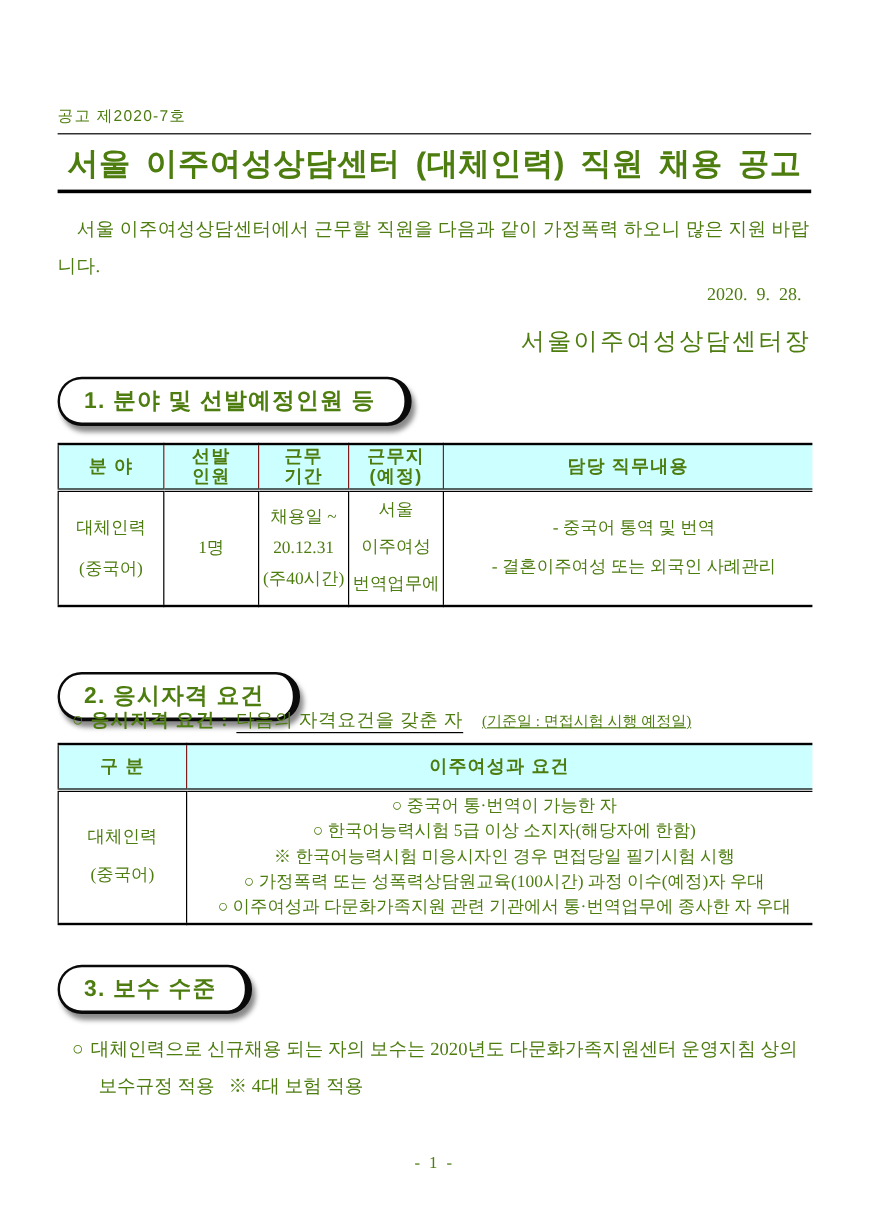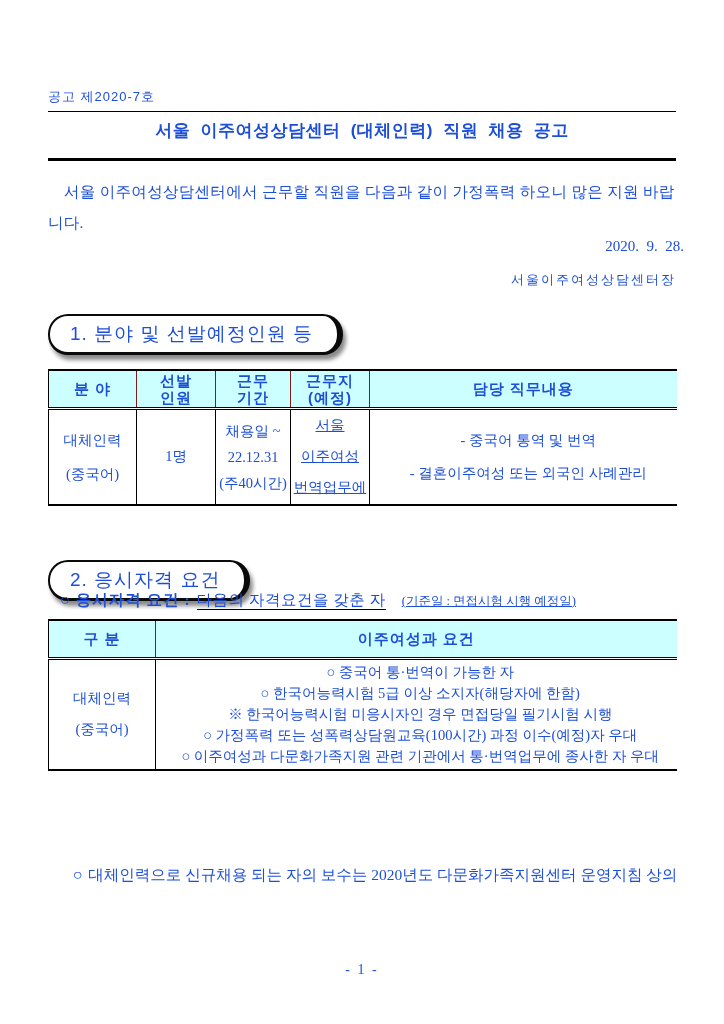--- a/index.html
+++ b/index.html
@@ -1,56 +1,56 @@
 <!DOCTYPE html>
 <html><head>
 <meta charset="utf-8">
 <style>
   * { margin:0; padding:0; box-sizing:border-box; }
   html,body { background:#ffffff; }
   .page {
     position:relative; width:724px; height:1024px; margin:0 auto;
-    background:#ffffff; color:#1d4ed8;
+    background:#ffffff; color:#4d7c0f;
     font-family:"Liberation Serif", serif;
     overflow:hidden;
   }
 
   
   .doc-number {
     position:absolute; top:88px; left:48px;
     font-family:"Liberation Sans", sans-serif;
     font-size:13px; letter-spacing:1px;
   }
   .rule-thin  { position:absolute; top:111px; left:48px; width:628px; height:1px; background:#000; }
   .doc-title  {
     position:absolute; top:119px; left:48px; width:628px;
     text-align:center;
     font-family:"Liberation Sans", sans-serif;
-    font-weight:bold; font-size:17px; letter-spacing:0.5px; word-spacing:5px;
+    font-weight:bold; font-size:26px; letter-spacing:0.5px; word-spacing:5px;
     white-space:nowrap;
   }
   .rule-thick { position:absolute; top:158px; left:48px; width:628px; height:3px; background:#000; }
 
   .intro { position:absolute; top:176px; left:48px; width:628px; font-size:15.5px; line-height:31px; letter-spacing:0.3px; }
   .intro .l1 { padding-left:16px; white-space:nowrap; }
 
-  .date-line { position:absolute; top:238px; right:40px; font-size:15px; white-space:pre; }
-  .signature { position:absolute; top:271px; right:48px; font-size:13px; letter-spacing:2px; }
+  .date-line { position:absolute; top:238px; right:56px; font-size:15px; white-space:pre; }
+  .signature { position:absolute; top:271px; right:48px; font-size:20px; letter-spacing:2px; }
 
   
   .pill {
     position:absolute; left:48px;
     background:#fff;
     border:2px solid #0a0a0a;
     border-right-width:6px;
     border-bottom-width:3px;
     border-radius:20px;
     padding:5px 24px 5px 20px;
     font-family:"Liberation Sans", sans-serif;
-    font-weight:normal; font-size:19px; letter-spacing:1px;
+    font-weight:bold; font-size:19px; letter-spacing:1px;
     box-shadow:3px 5px 4px #8a8a8a;
     white-space:nowrap;
   }
   #pill1 { top:314px; }
   #pill2 { top:560px; }
   #pill3 { top:804px; }
 
   
   table.doc-table {
     position:absolute; left:48px; width:628px;
@@ -79,36 +79,36 @@
     border-right:1px solid #000;
     text-align:center; vertical-align:middle;
     font-size:14.5px;
   }
   #table1 td { height:97px; }
   #table2 td { height:105px; }
 
   .field-cell  { line-height:34px; }
   .count-cell  { }
   .period-cell { font-size:13.5px; line-height:26px; }
-  .loc-cell    { line-height:31px;text-decoration:underline; }
+  .loc-cell    { line-height:31px; }
   .duty-cell   { text-align:left; padding-left:10px; line-height:33px; }
   .cat-cell    { line-height:31px; }
   .req-cell    { text-align:left; padding:2px 0 2px 8px; vertical-align:middle; }
   .req-line    { line-height:21px; white-space:nowrap; }
 
   
   .qual-intro { position:absolute; top:590px; left:60px; font-size:15.5px; white-space:nowrap; }
   .qual-intro .qi-bullet { font-weight:bold; font-size:16px; margin-right:6px; }
   .qual-intro .qi-label  { font-weight:bold; letter-spacing:1px; margin-right:6px; }
   .qual-intro .qi-under  { border-bottom:1px solid #000; padding-bottom:1px; letter-spacing:0.5px;text-align:center; }
   .qual-intro .qi-note   { font-size:12.5px; margin-left:16px;text-decoration:underline; }
 
   
   .comp { position:absolute; top:859px; left:60px; width:630px; font-size:15.5px; line-height:31px; }
-  .comp .l1 { white-space:nowrap;text-align:center; }
+  .comp .l1 { white-space:nowrap; }
   .comp .c-bullet { font-weight:bold; font-size:16px; margin-right:6px; }
   .comp .l2 { padding-left:22px; white-space:pre; }
 
   
   .page-footer {
     position:absolute; top:962px; left:0; width:724px;
     text-align:center; font-size:14px; letter-spacing:2px;
   }
 </style>
 </head>
@@ -163,21 +163,21 @@
     </thead>
     <tbody>
       <tr>
         <td class="field-cell">
           <div>대체인력</div>
           <div>(중국어)</div>
         </td>
         <td class="count-cell">1명</td>
         <td class="period-cell">
           <div>채용일 ~</div>
-          <div>22.12.31</div>
+          <div>20.12.31</div>
           <div>(주40시간)</div>
         </td>
         <td class="loc-cell">
           <div>서울</div>
           <div>이주여성</div>
           <div>번역업무에</div>
         </td>
         <td class="duty-cell">
           <div>- 중국어 통역 및 번역</div>
           <div>- 결혼이주여성 또는 외국인 사례관리</div>
@@ -217,22 +217,24 @@
           <div class="req-line">○ 중국어 통·번역이 가능한 자</div>
           <div class="req-line">○ 한국어능력시험 5급 이상 소지자(해당자에 한함)</div>
           <div class="req-line">※ 한국어능력시험 미응시자인 경우 면접당일 필기시험 시행</div>
           <div class="req-line">○ 가정폭력 또는 성폭력상담원교육(100시간) 과정 이수(예정)자 우대</div>
           <div class="req-line">○ 이주여성과 다문화가족지원 관련 기관에서 통·번역업무에 종사한 자 우대</div>
         </td>
       </tr>
     </tbody>
   </table>
 
+  <div class="pill" id="pill3">3. 보수 수준</div>
 
   <div class="comp">
     <div class="l1">
       <span class="c-bullet">○</span><span>대체인력으로 신규채용 되는 자의 보수는 2020년도 다문화가족지원센터 운영지침 상의</span>
     </div>
+    <div class="l2">보수규정 적용   ※ 4대 보험 적용</div>
   </div>
 
   <div class="page-footer">- 1 -</div>
 
 </div>
 
 </body></html>

